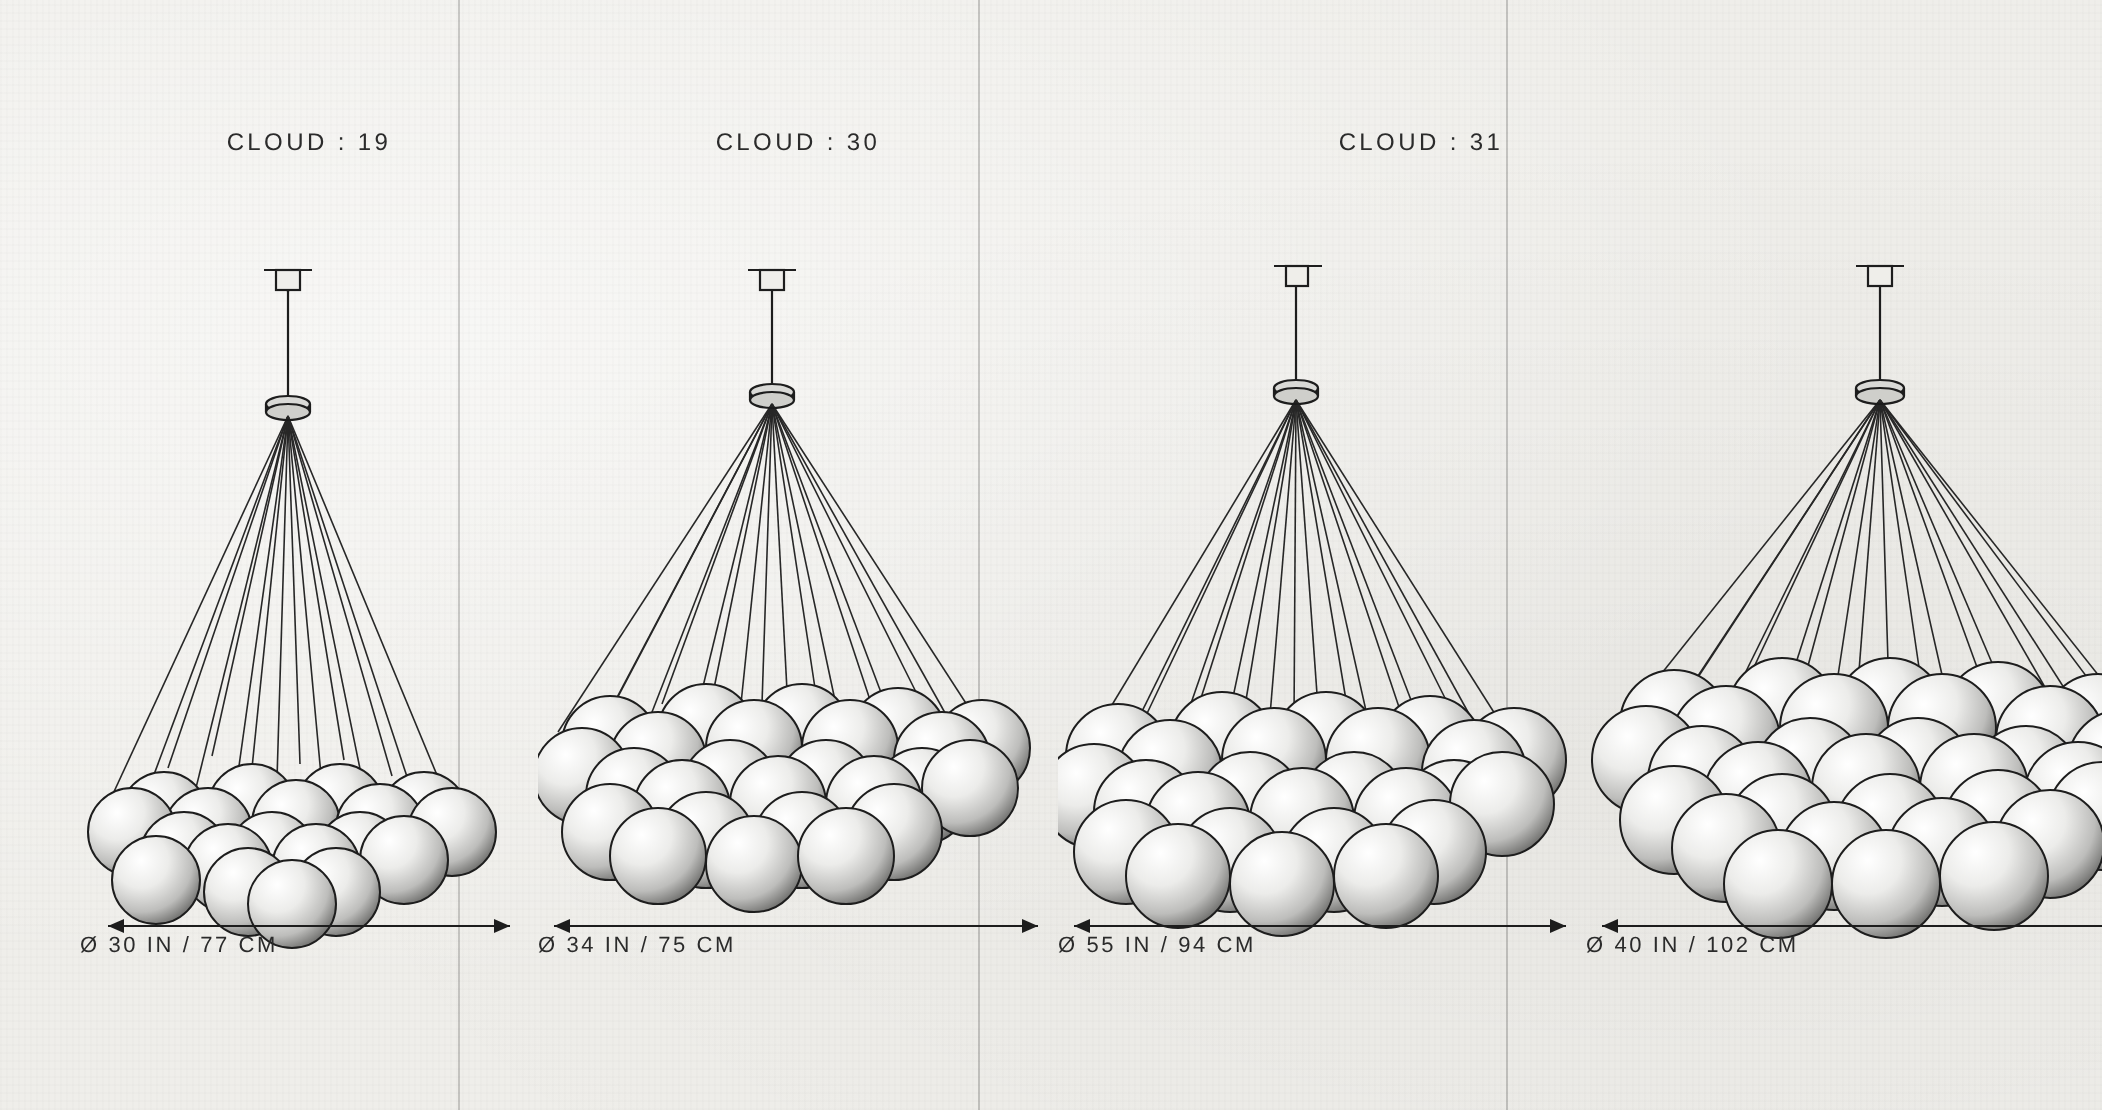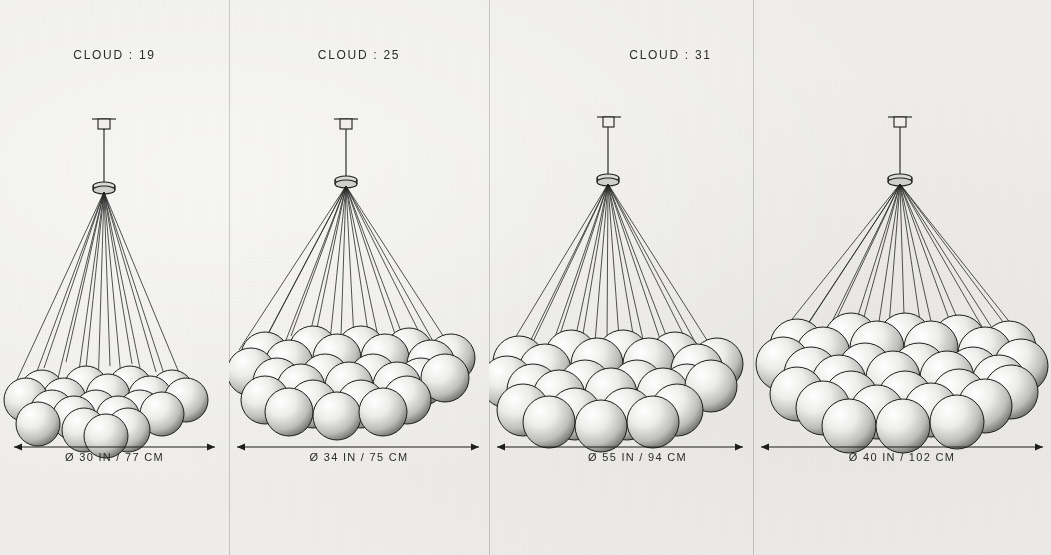--- a/index.html
+++ b/index.html
@@ -23,22 +23,23 @@
     inset: 0;
     background-image:
       repeating-linear-gradient(90deg, rgba(0,0,0,0.012) 0px, rgba(0,0,0,0.012) 1px, rgba(255,255,255,0) 1px, rgba(255,255,255,0) 3px),
       repeating-linear-gradient(0deg, rgba(0,0,0,0.010) 0px, rgba(0,0,0,0.010) 1px, rgba(255,255,255,0) 1px, rgba(255,255,255,0) 4px),
       radial-gradient(ellipse at 20% 30%, rgba(255,255,255,0.55), rgba(255,255,255,0) 60%),
       radial-gradient(ellipse at 80% 70%, rgba(0,0,0,0.03), rgba(0,0,0,0) 60%);
     pointer-events: none;
   }
   .column {
     position: absolute;
-    top: 0;
+    top: 16px;
     height: 517px;
+    margin-left: 40px;
   }
   .col-label {
     position: absolute;
     top: 48px;
     width: 100%;
     text-align: center;
     font-size: 12px;
     letter-spacing: 1.7px;
     color: #2b2b2b;
     font-weight: 400;
@@ -54,21 +55,21 @@
     position: absolute;
     bottom: 38px;
     left: 0;
     width: 100%;
     height: 40px;
   }
   .dim-caption {
     position: absolute;
     top: 12px;
     width: 100%;
-    text-align: center;
+    text-align: left;
     font-size: 11px;
     letter-spacing: 1.3px;
     color: #2b2b2b;
   }
   .divider {
     position: absolute;
     top: 0;
     width: 1px;
     height: 555px;
     background: rgba(0,0,0,0.18);
@@ -159,21 +160,21 @@
       <svg width="229" height="16" viewBox="0 0 229 16">
         <line x1="14" y1="8" x2="215" y2="8" stroke="#1d1d1d" stroke-width="1"></line>
         <path d="M14,8 L22,4.5 L22,11.5 Z" fill="#1d1d1d"></path>
         <path d="M215,8 L207,4.5 L207,11.5 Z" fill="#1d1d1d"></path>
       </svg>
       <div class="dim-caption">Ø 30 IN / 77 CM</div>
     </div>
   </div>
 
   <div class="column" style="left:229px; width:260px;">
-    <div class="col-label">CLOUD : 25</div>
+    <div class="col-label">CLOUD : 30</div>
 
     <div class="fixture">
       <svg width="260" height="360" viewBox="0 0 260 360">
         <defs>
           <radialGradient id="sph25" cx="33%" cy="28%" r="78%">
             <stop offset="0%" stop-color="#ffffff"></stop>
             <stop offset="40%" stop-color="#ececea"></stop>
             <stop offset="75%" stop-color="#bdbdbb"></stop>
             <stop offset="100%" stop-color="#6f6f6d"></stop>
           </radialGradient>

